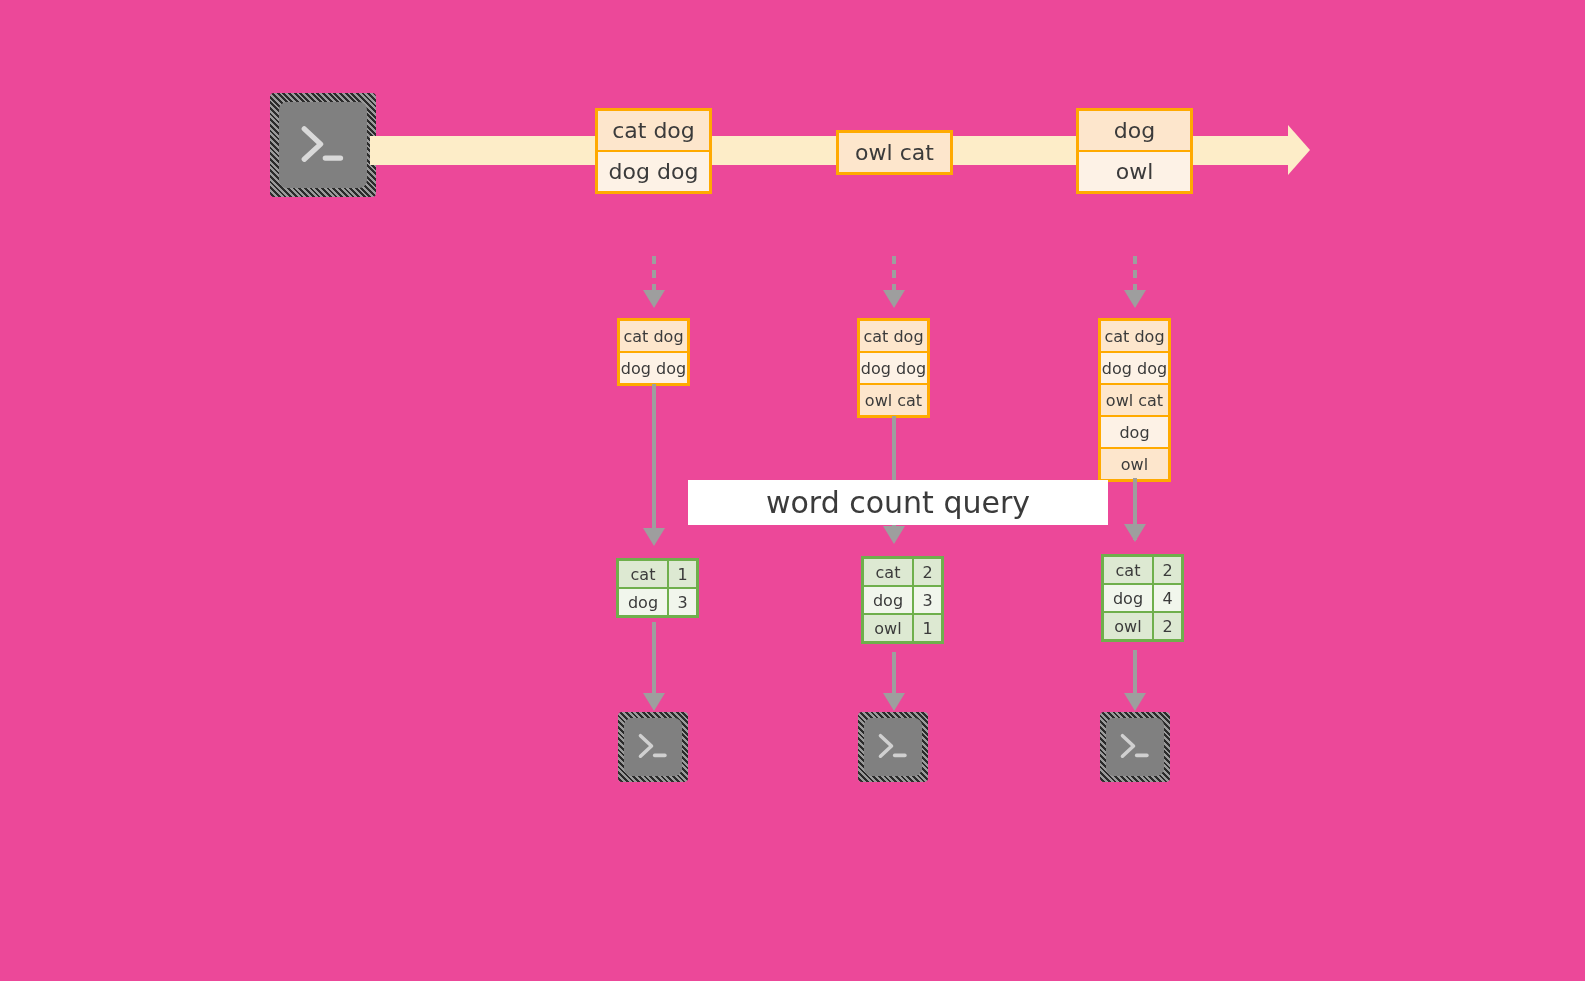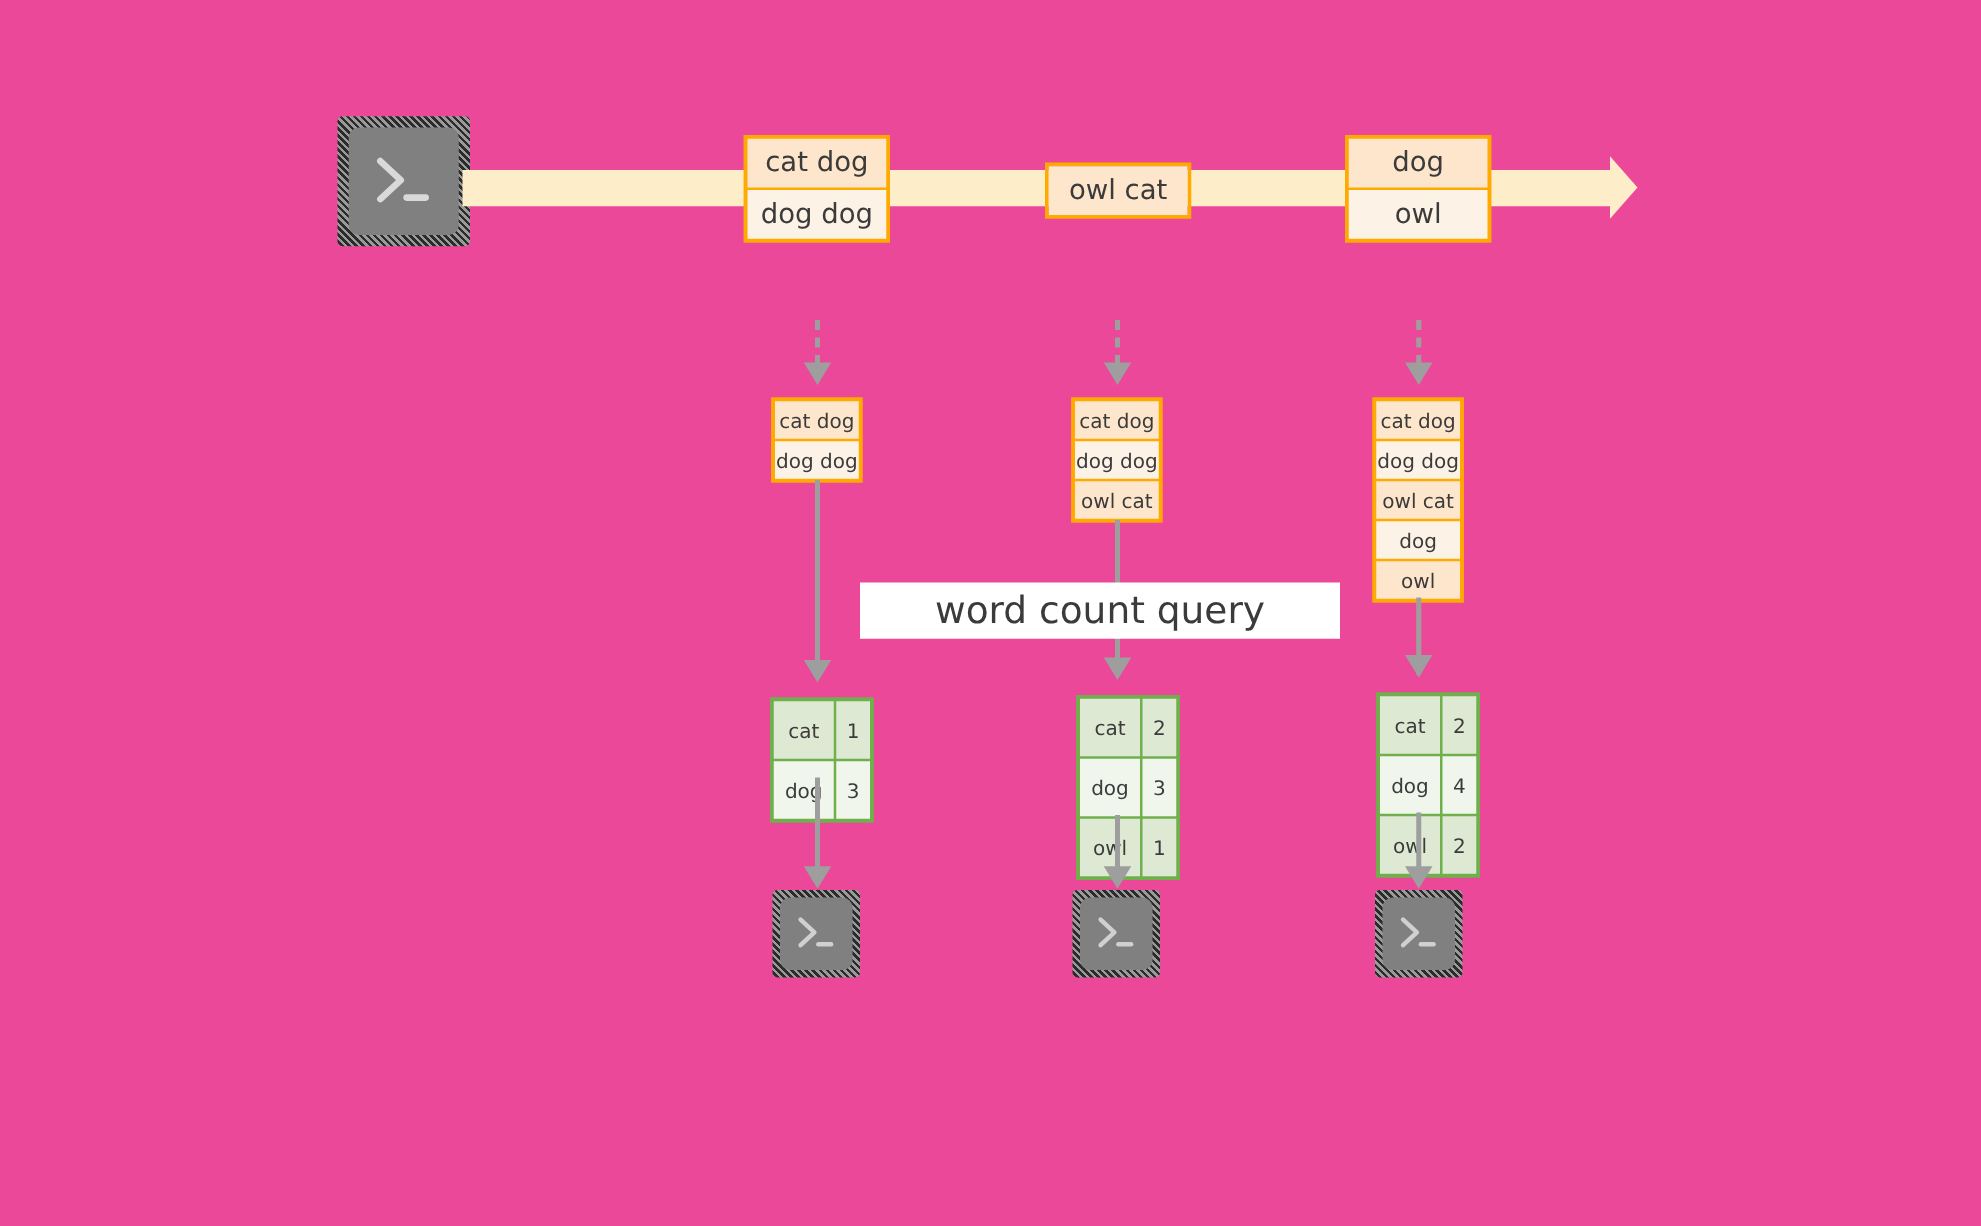--- a/index.html
+++ b/index.html
@@ -89,21 +89,21 @@
   .res-table {
     position: absolute;
     box-sizing: border-box;
     border: 3px solid #6FAF4C;
     background: #6FAF4C;
     display: flex;
     flex-direction: column;
   }
   .res-row {
     display: flex;
-    height: 46px;
+    height: 26px;
     box-sizing: border-box;
   }
   .res-cell {
     box-sizing: border-box;
     background: #DDE9D2;
     color: #3b3b3b;
     font-size: 16px;
     display: flex;
     align-items: center;
     justify-content: center;
@@ -283,17 +283,17 @@
 
   <div class="term-icon small" style="left:1100px; top:712px; width:70px; height:70px;">
     <div class="inner">
       <svg viewBox="0 0 100 100">
         <path d="M20 22 L48 48 L20 74" fill="none" stroke="#d0d0d0" stroke-width="9" stroke-linecap="round" stroke-linejoin="round"></path>
         <line x1="56" y1="72" x2="82" y2="72" stroke="#d0d0d0" stroke-width="9" stroke-linecap="round"></line>
       </svg>
     </div>
   </div>
 
-  <div class="caption" style="left:688px; top:466px; width:384px; height:45px;">
+  <div class="caption" style="left:688px; top:480px; width:420px; height:45px;">
     <span>word count query</span>
   </div>
 
 </div>
 
 </body></html>

